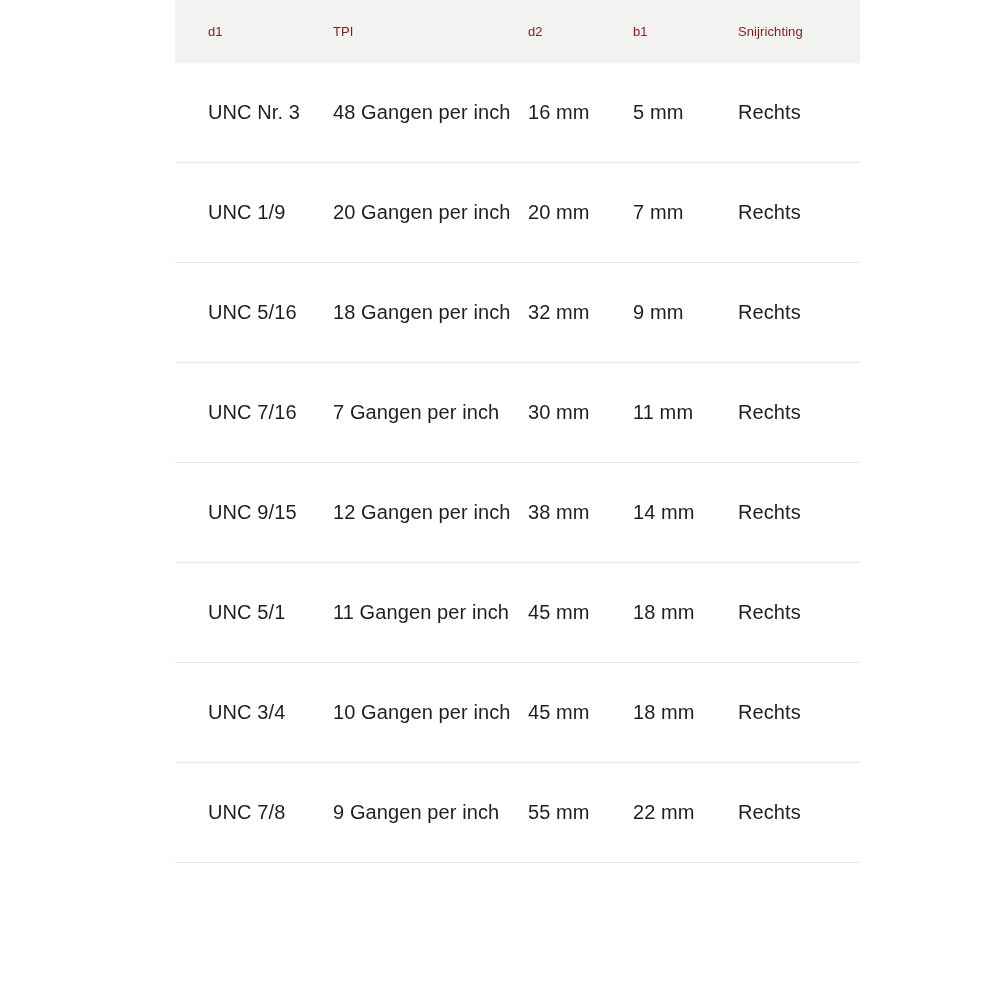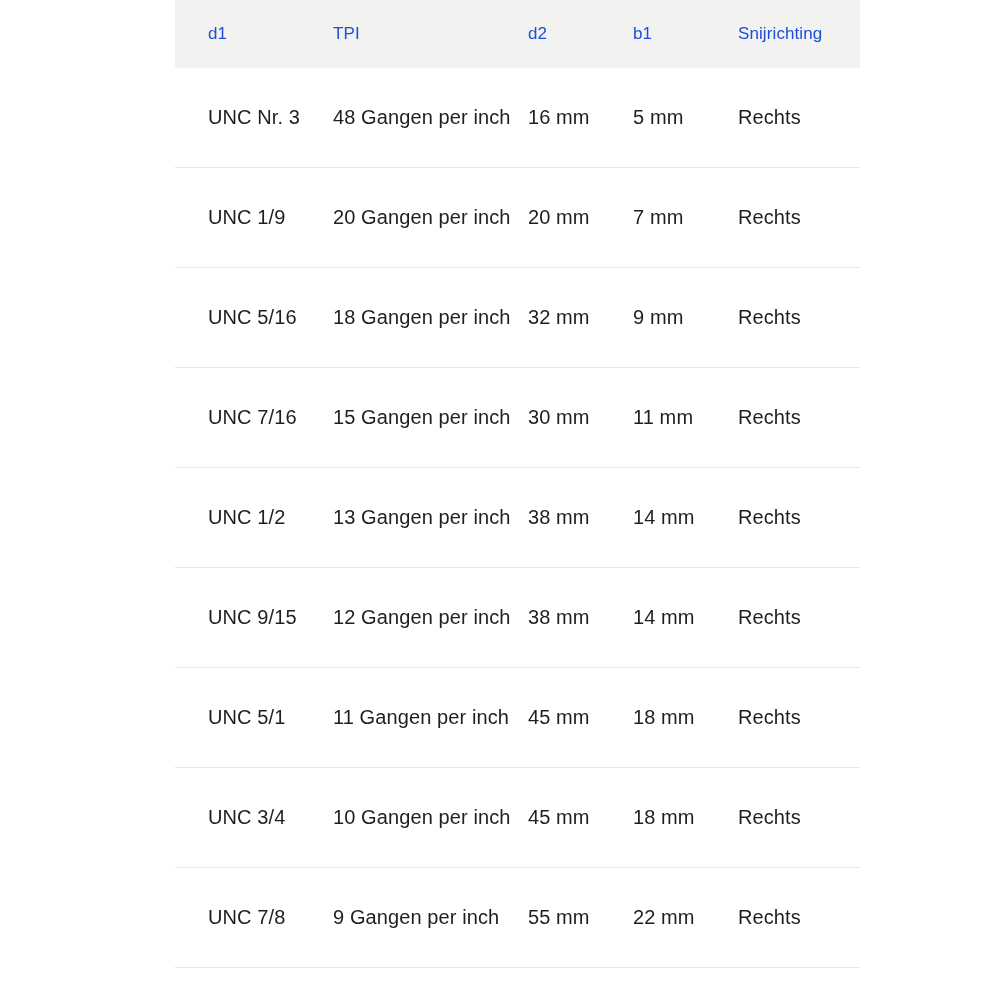--- a/index.html
+++ b/index.html
@@ -29,23 +29,23 @@
   table.spec-table {
     width: 650px;
     border-collapse: collapse;
     table-layout: fixed;
   }
   table.spec-table thead tr {
     background: #f2f2f1;
   }
   table.spec-table th {
     text-align: left;
-    font-size: 17px;
+    font-size: 13px;
     font-weight: 400;
-    color: #1d4ed8;
+    color: #7f1d1d;
     padding: 24px 0 24px 0;
     letter-spacing: 0.1px;
   }
   table.spec-table td {
     text-align: left;
     font-size: 20px;
     font-weight: 400;
     color: #1f1f1f;
     padding: 38px 0 38px 0;
     border-bottom: 1px solid #e6e6e6;
@@ -96,30 +96,23 @@
         </tr>
         <tr>
           <td class="col-d1">UNC 5/16</td>
           <td class="col-tpi">18 Gangen per inch</td>
           <td class="col-d2">32 mm</td>
           <td class="col-b1">9 mm</td>
           <td class="col-snij">Rechts</td>
         </tr>
         <tr>
           <td class="col-d1">UNC 7/16</td>
-          <td class="col-tpi">15 Gangen per inch</td>
+          <td class="col-tpi">7 Gangen per inch</td>
           <td class="col-d2">30 mm</td>
           <td class="col-b1">11 mm</td>
-          <td class="col-snij">Rechts</td>
-        </tr>
-        <tr>
-          <td class="col-d1">UNC 1/2</td>
-          <td class="col-tpi">13 Gangen per inch</td>
-          <td class="col-d2">38 mm</td>
-          <td class="col-b1">14 mm</td>
           <td class="col-snij">Rechts</td>
         </tr>
         <tr>
           <td class="col-d1">UNC 9/15</td>
           <td class="col-tpi">12 Gangen per inch</td>
           <td class="col-d2">38 mm</td>
           <td class="col-b1">14 mm</td>
           <td class="col-snij">Rechts</td>
         </tr>
         <tr>

